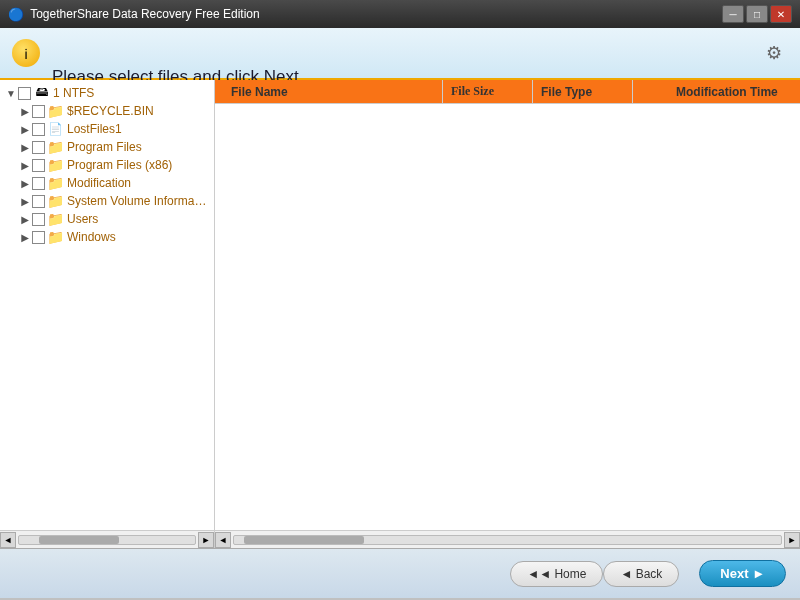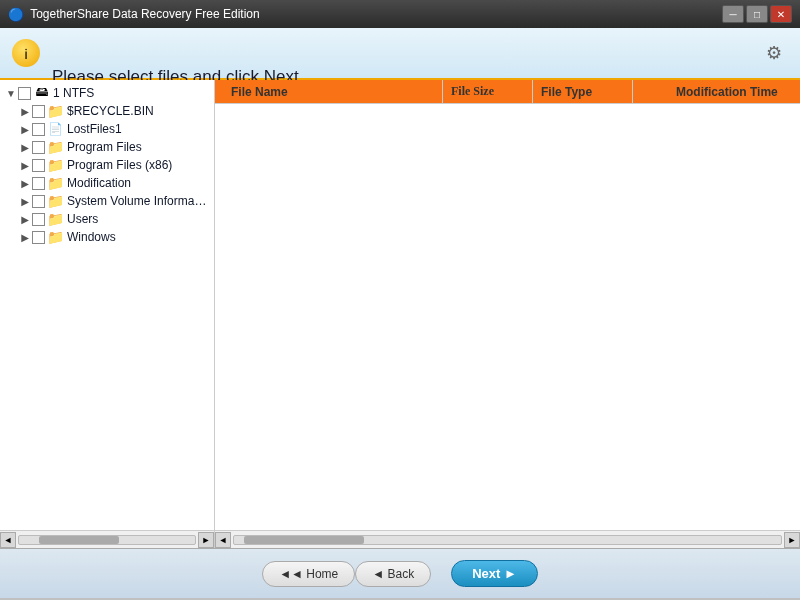--- a/index.html
+++ b/index.html
@@ -140,21 +140,21 @@
       height: 14px;
       margin-right: 3px;
       flex-shrink: 0;
       display: inline-flex;
       align-items: center;
       justify-content: center;
       font-size: 13px;
     }
     .tree-label {
       font-size: 12px;
-      color: #0f172a;
+      color: #a16207;
     }
     .tree-item-root {
       padding-left: 4px;
     }
     .tree-item-l1 { padding-left: 18px; }
 
     
     .file-panel {
       flex: 1;
       display: flex;
@@ -201,21 +201,21 @@
     }
 
     
     .bottom-bar {
       background: linear-gradient(to bottom, #dde8f0, #c8d8e8);
       border-top: 1px solid #aaa;
       height: 50px;
       display: flex;
       align-items: center;
       padding: 0 14px;
-      justify-content: center;
+      justify-content: flex-end;
     }
     .btn-home {
       background: linear-gradient(to bottom, #f5f5f5, #ddd);
       border: 1px solid #aaa;
       border-radius: 14px;
       padding: 5px 16px;
       font-size: 12px;
       color: #333;
       cursor: pointer;
       display: flex;

